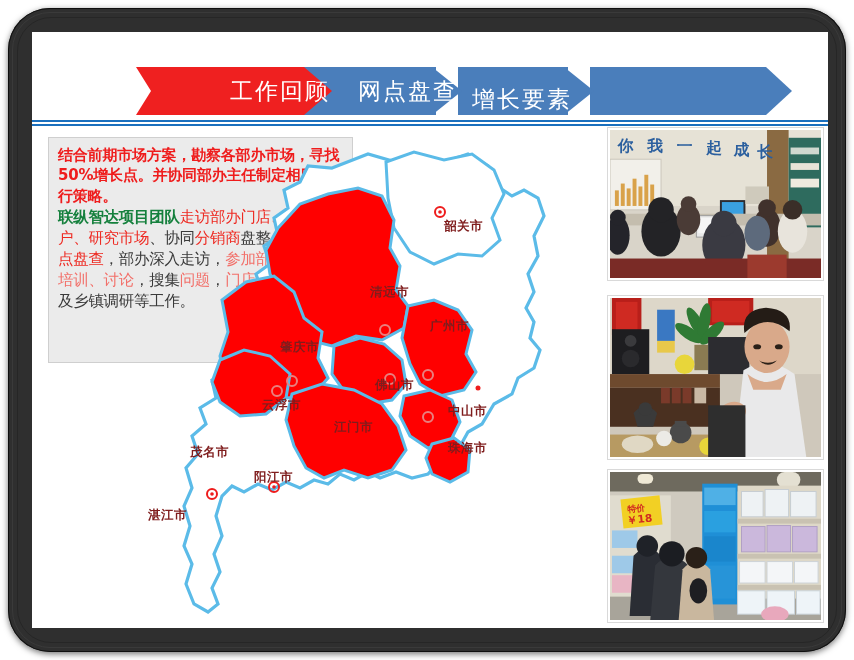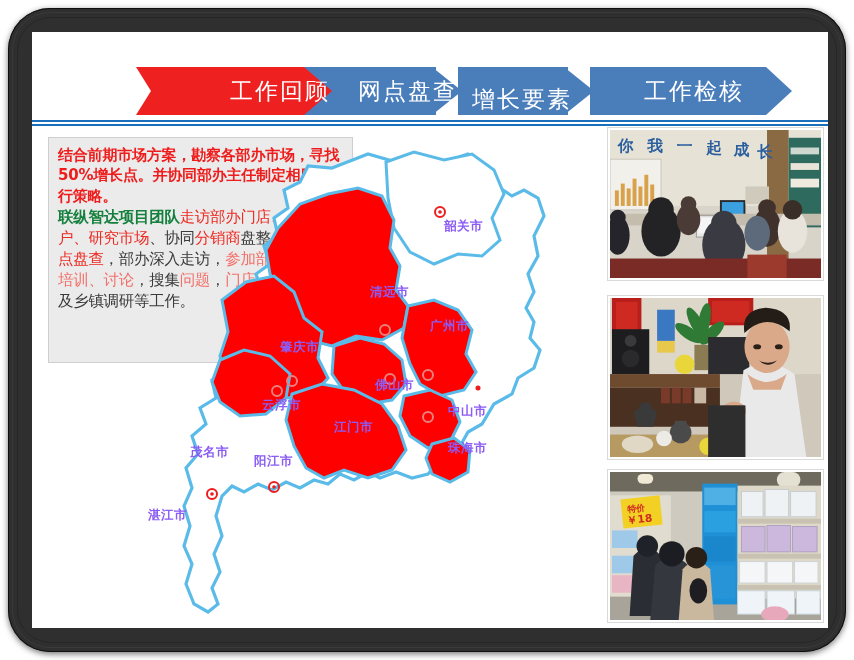--- a/index.html
+++ b/index.html
@@ -131,21 +131,21 @@
     left:150px; top:100px;
     width:420px; height:490px;
   }
   #map svg { width:100%; height:100%; display:block; }
   .city-dot { pointer-events:none; }
   .city-label {
     position:absolute;
     font-family:Liberation Serif, serif;
     font-size:12.5px;
     font-weight:bold;
-    color:#8b5cf6;
+    color:#7f1d1d;
     white-space:nowrap;
     letter-spacing:0.5px;
     pointer-events:none;
   }
 
   
   .photo {
     position:absolute;
     background:#9a9a9a;
     border:2px solid #ffffff;
@@ -167,21 +167,20 @@
       <div id="blue-band"></div>
       <div class="chev c1"></div>
       <div class="chev-arrow a1"></div>
       <div class="chev c2"></div>
       <div class="chev-arrow a2"></div>
       <div id="red-tab"></div>
 
       <div class="tab-label" id="lbl0">工作回顾</div>
       <div class="tab-label" id="lbl1">网点盘查</div>
       <div class="tab-label" id="lbl2">增长要素</div>
-      <div class="tab-label" id="lbl3">工作检核</div>
     </div>
 
     <div id="rule">
       <div class="ln1"></div>
       <div class="ln2"></div>
     </div>
 
     <div id="textbox">
       <div id="para-bold">结合前期市场方案，勘察各部办市场，寻找50%增长点。并协同部办主任制定相应执行策略。</div>
       <div id="para-body"><span class="b">联纵智达项目团队</span><span class="r">走访部办门店、</span><span class="r">拜访客户、研究市场</span><span>、协同</span><span class="r">分销商</span><span>盘整，追踪</span><span class="r">网点盘查</span><span>，部办深入走访，</span><span class="pink">参加部办晨会、培训、讨论</span><span>，搜集</span><span class="pink">问题</span><span>，</span><span class="pink">门店走访</span><span>，县城及乡镇调研等工作。</span></div>
@@ -254,21 +253,21 @@
 
       <div class="city-label" style="left:262px;top:86px">韶关市</div>
       <div class="city-label" style="left:188px;top:152px">清远市</div>
       <div class="city-label" style="left:98px;top:207px">肇庆市</div>
       <div class="city-label" style="left:248px;top:186px">广州市</div>
       <div class="city-label" style="left:193px;top:245px">佛山市</div>
       <div class="city-label" style="left:80px;top:265px">云浮市</div>
       <div class="city-label" style="left:266px;top:271px">中山市</div>
       <div class="city-label" style="left:152px;top:287px">江门市</div>
       <div class="city-label" style="left:266px;top:308px">珠海市</div>
-      <div class="city-label" style="left:72px;top:321px">阳江市</div>
+      <div class="city-label" style="left:72px;top:337px">阳江市</div>
       <div class="city-label" style="left:8px;top:312px">茂名市</div>
       <div class="city-label" style="left:-34px;top:375px">湛江市</div>
     </div>
 
     <div class="photo" id="photo1">
       <svg viewBox="0 0 215 152" preserveAspectRatio="none">
         <rect width="215" height="152" fill="#d9d4c9"></rect>
         <rect x="0" y="0" width="215" height="78" fill="#e6e2d6"></rect>
         <rect x="160" y="0" width="22" height="152" fill="#8a6a42"></rect>
         <rect x="182" y="8" width="33" height="92" fill="#2e6b5e"></rect>

